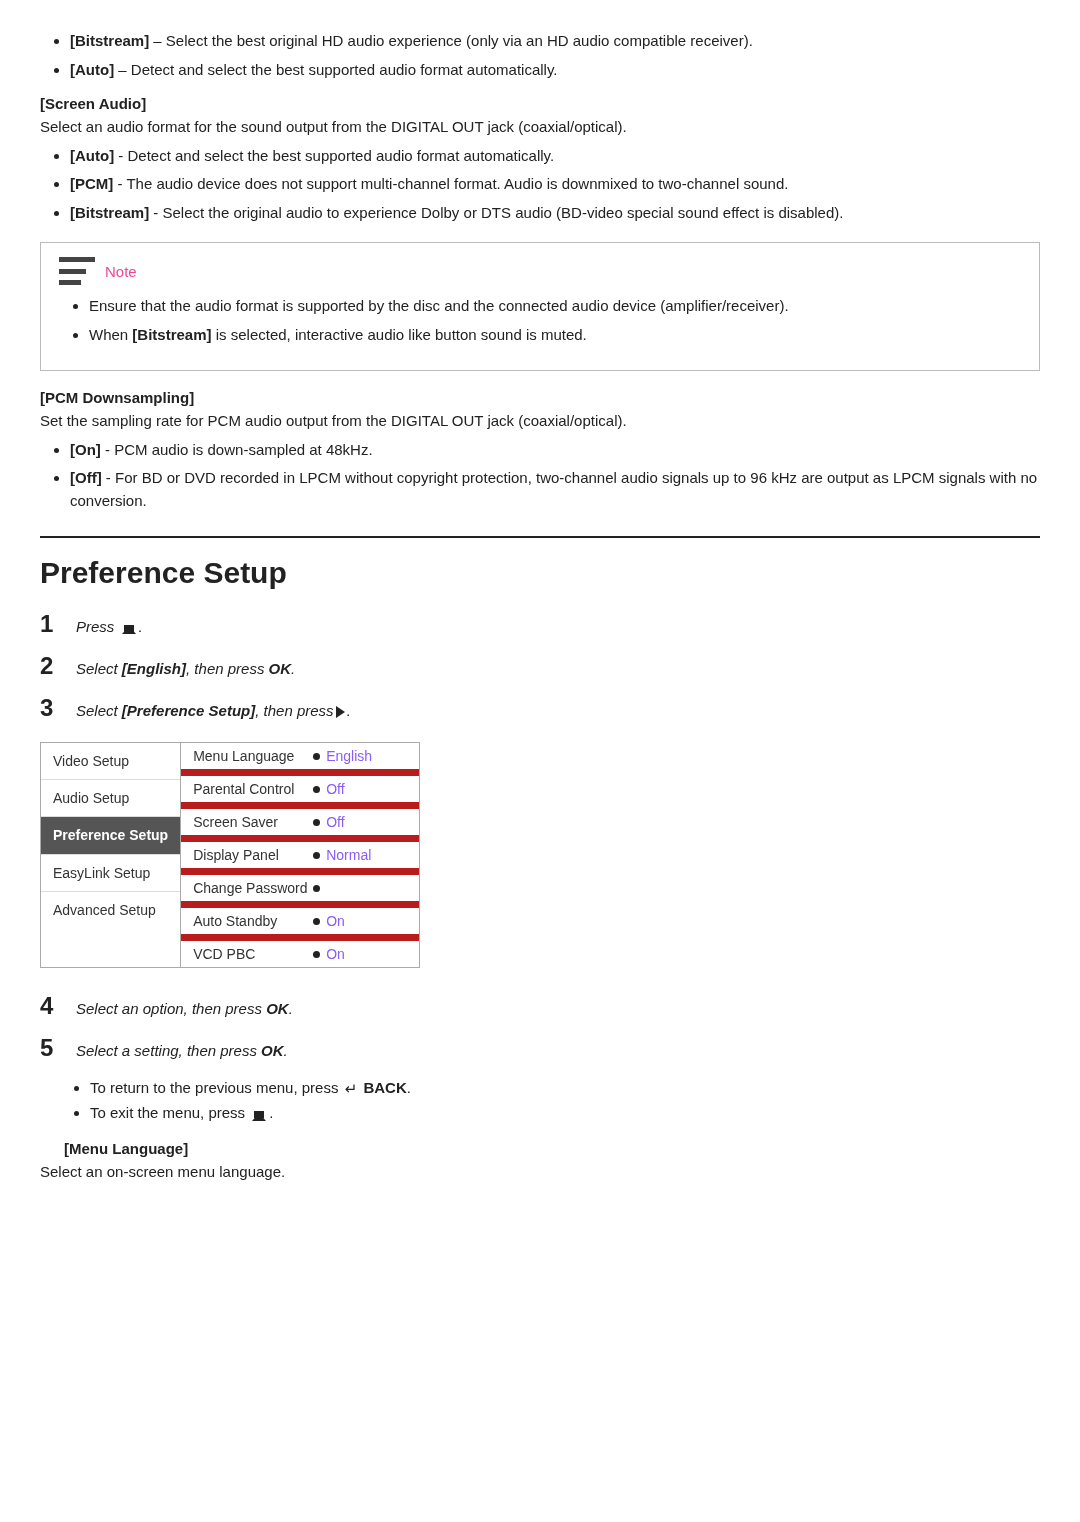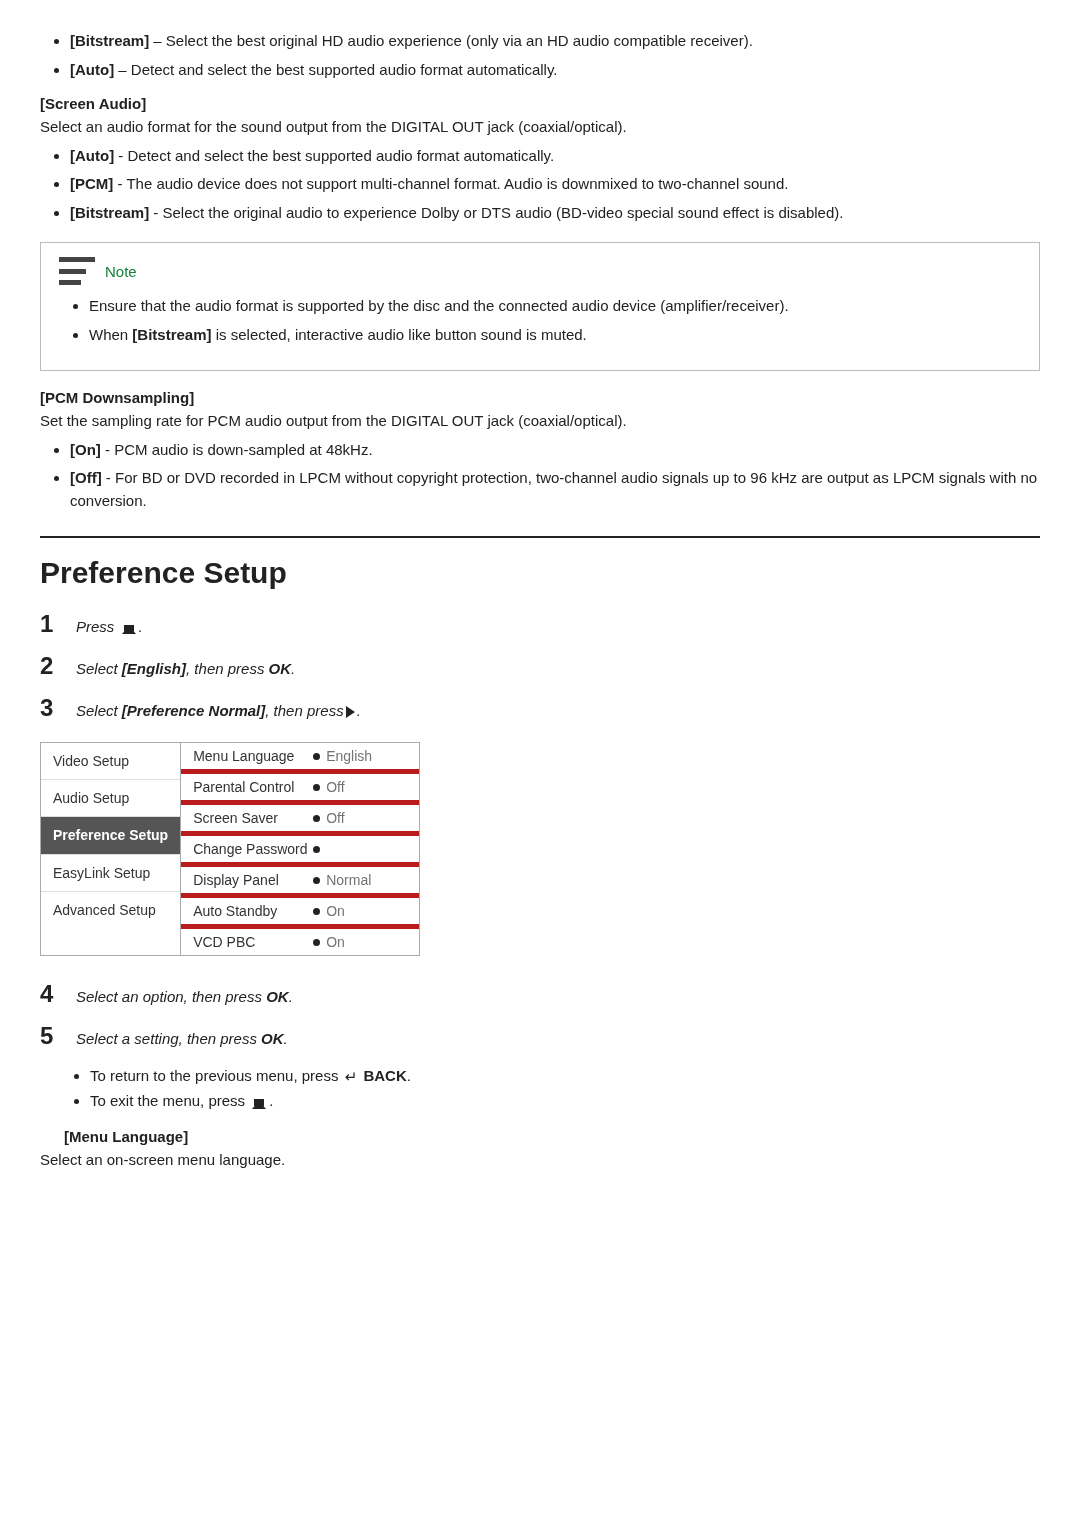--- a/index.html
+++ b/index.html
@@ -50,21 +50,21 @@
     .note-icon span {
       display: block;
       height: 5px;
       background: #444;
     }
     .note-icon span:first-child { width: 100%; }
     .note-icon span:nth-child(2) { width: 75%; }
     .note-icon span:nth-child(3) { width: 60%; }
     .note-label {
       font-size: 15px;
-      color: #15803d;
+      color: #ec4899;
     }
     .divider {
       border: none;
       border-top: 2px solid #222;
       margin: 24px 0 18px 0;
     }
     .section-title {
       font-size: 30px;
       font-weight: bold;
       margin-bottom: 16px;
@@ -128,32 +128,32 @@
     }
     .menu-right {
       flex: 1;
       display: flex;
       flex-direction: column;
     }
     .menu-right-row {
       display: flex;
       align-items: center;
       padding: 5px 12px;
-      border-bottom: 5px solid #b91c1c;
+      border-bottom: 7px solid #b91c1c;
       font-size: 14px;
     }
     .menu-right-row:last-child { border-bottom: none; }
     .menu-right-label {
       min-width: 120px;
       color: #333;
     }
     .menu-right-value {
       display: flex;
       align-items: center;
-      color: #737373;
+      color: #8b5cf6;
     }
     .dot {
       width: 7px;
       height: 7px;
       border-radius: 50%;
       background: #222;
       display: inline-block;
       margin-right: 6px;
     }
     .steps-45 {
@@ -221,21 +221,21 @@
       <span style="display:inline-block;width:0;height:0;border-left:7px solid transparent;border-right:7px solid transparent;border-bottom:8px solid #222;position:relative;top:2px;"></span>
       <span style="display:block;width:10px;height:7px;background:#222;position:absolute;top:9px;left:2px;"></span>
     </span>.</span>
   </li>
   <li>
     <span class="step-num">2</span>
     <span class="step-text">Select <b>[English]</b>, then press <b>OK</b>.</span>
   </li>
   <li>
     <span class="step-num">3</span>
-    <span class="step-text">Select <b>[Preference Normal]</b>, then press<span class="play-icon"></span>.</span>
+    <span class="step-text">Select <b>[Preference Setup]</b>, then press<span class="play-icon"></span>.</span>
   </li>
 </ol>
 
 <div class="setup-menu">
   <div class="menu-left">
     <div class="menu-left-item">Video Setup</div>
     <div class="menu-left-item">Audio Setup</div>
     <div class="menu-left-item active">Preference Setup</div>
     <div class="menu-left-item">EasyLink Setup</div>
     <div class="menu-left-item">Advanced Setup</div>
@@ -247,30 +247,30 @@
     </div>
     <div class="menu-right-row">
       <span class="menu-right-label">Parental Control</span>
       <span class="menu-right-value"><span class="dot"></span>Off</span>
     </div>
     <div class="menu-right-row">
       <span class="menu-right-label">Screen Saver</span>
       <span class="menu-right-value"><span class="dot"></span>Off</span>
     </div>
     <div class="menu-right-row">
+      <span class="menu-right-label">Display Panel</span>
+      <span class="menu-right-value"><span class="dot"></span>Normal</span>
+    </div>
+    <div class="menu-right-row">
       <span class="menu-right-label">Change Password</span>
       <span class="menu-right-value">
           <span class="dot"></span>
         </span>
     </div>
     <div class="menu-right-row">
-      <span class="menu-right-label">Display Panel</span>
-      <span class="menu-right-value"><span class="dot"></span>Normal</span>
-    </div>
-    <div class="menu-right-row">
       <span class="menu-right-label">Auto Standby</span>
       <span class="menu-right-value"><span class="dot"></span>On</span>
     </div>
     <div class="menu-right-row">
       <span class="menu-right-label">VCD PBC</span>
       <span class="menu-right-value"><span class="dot"></span>On</span>
     </div>
   </div>
 </div>
 

